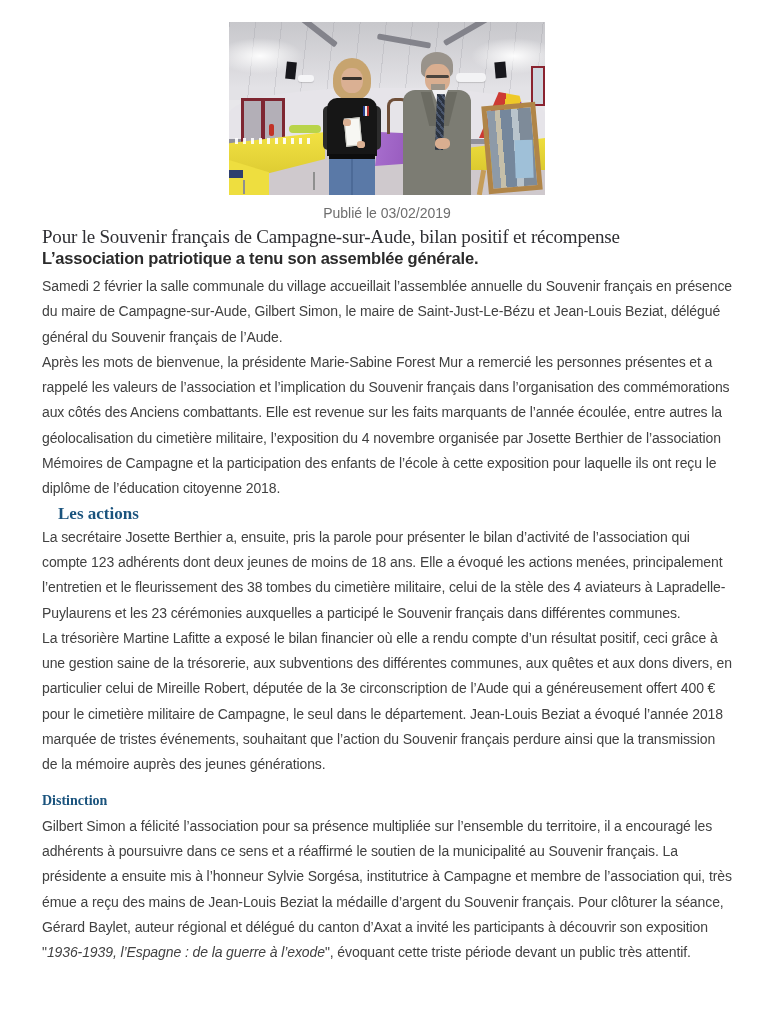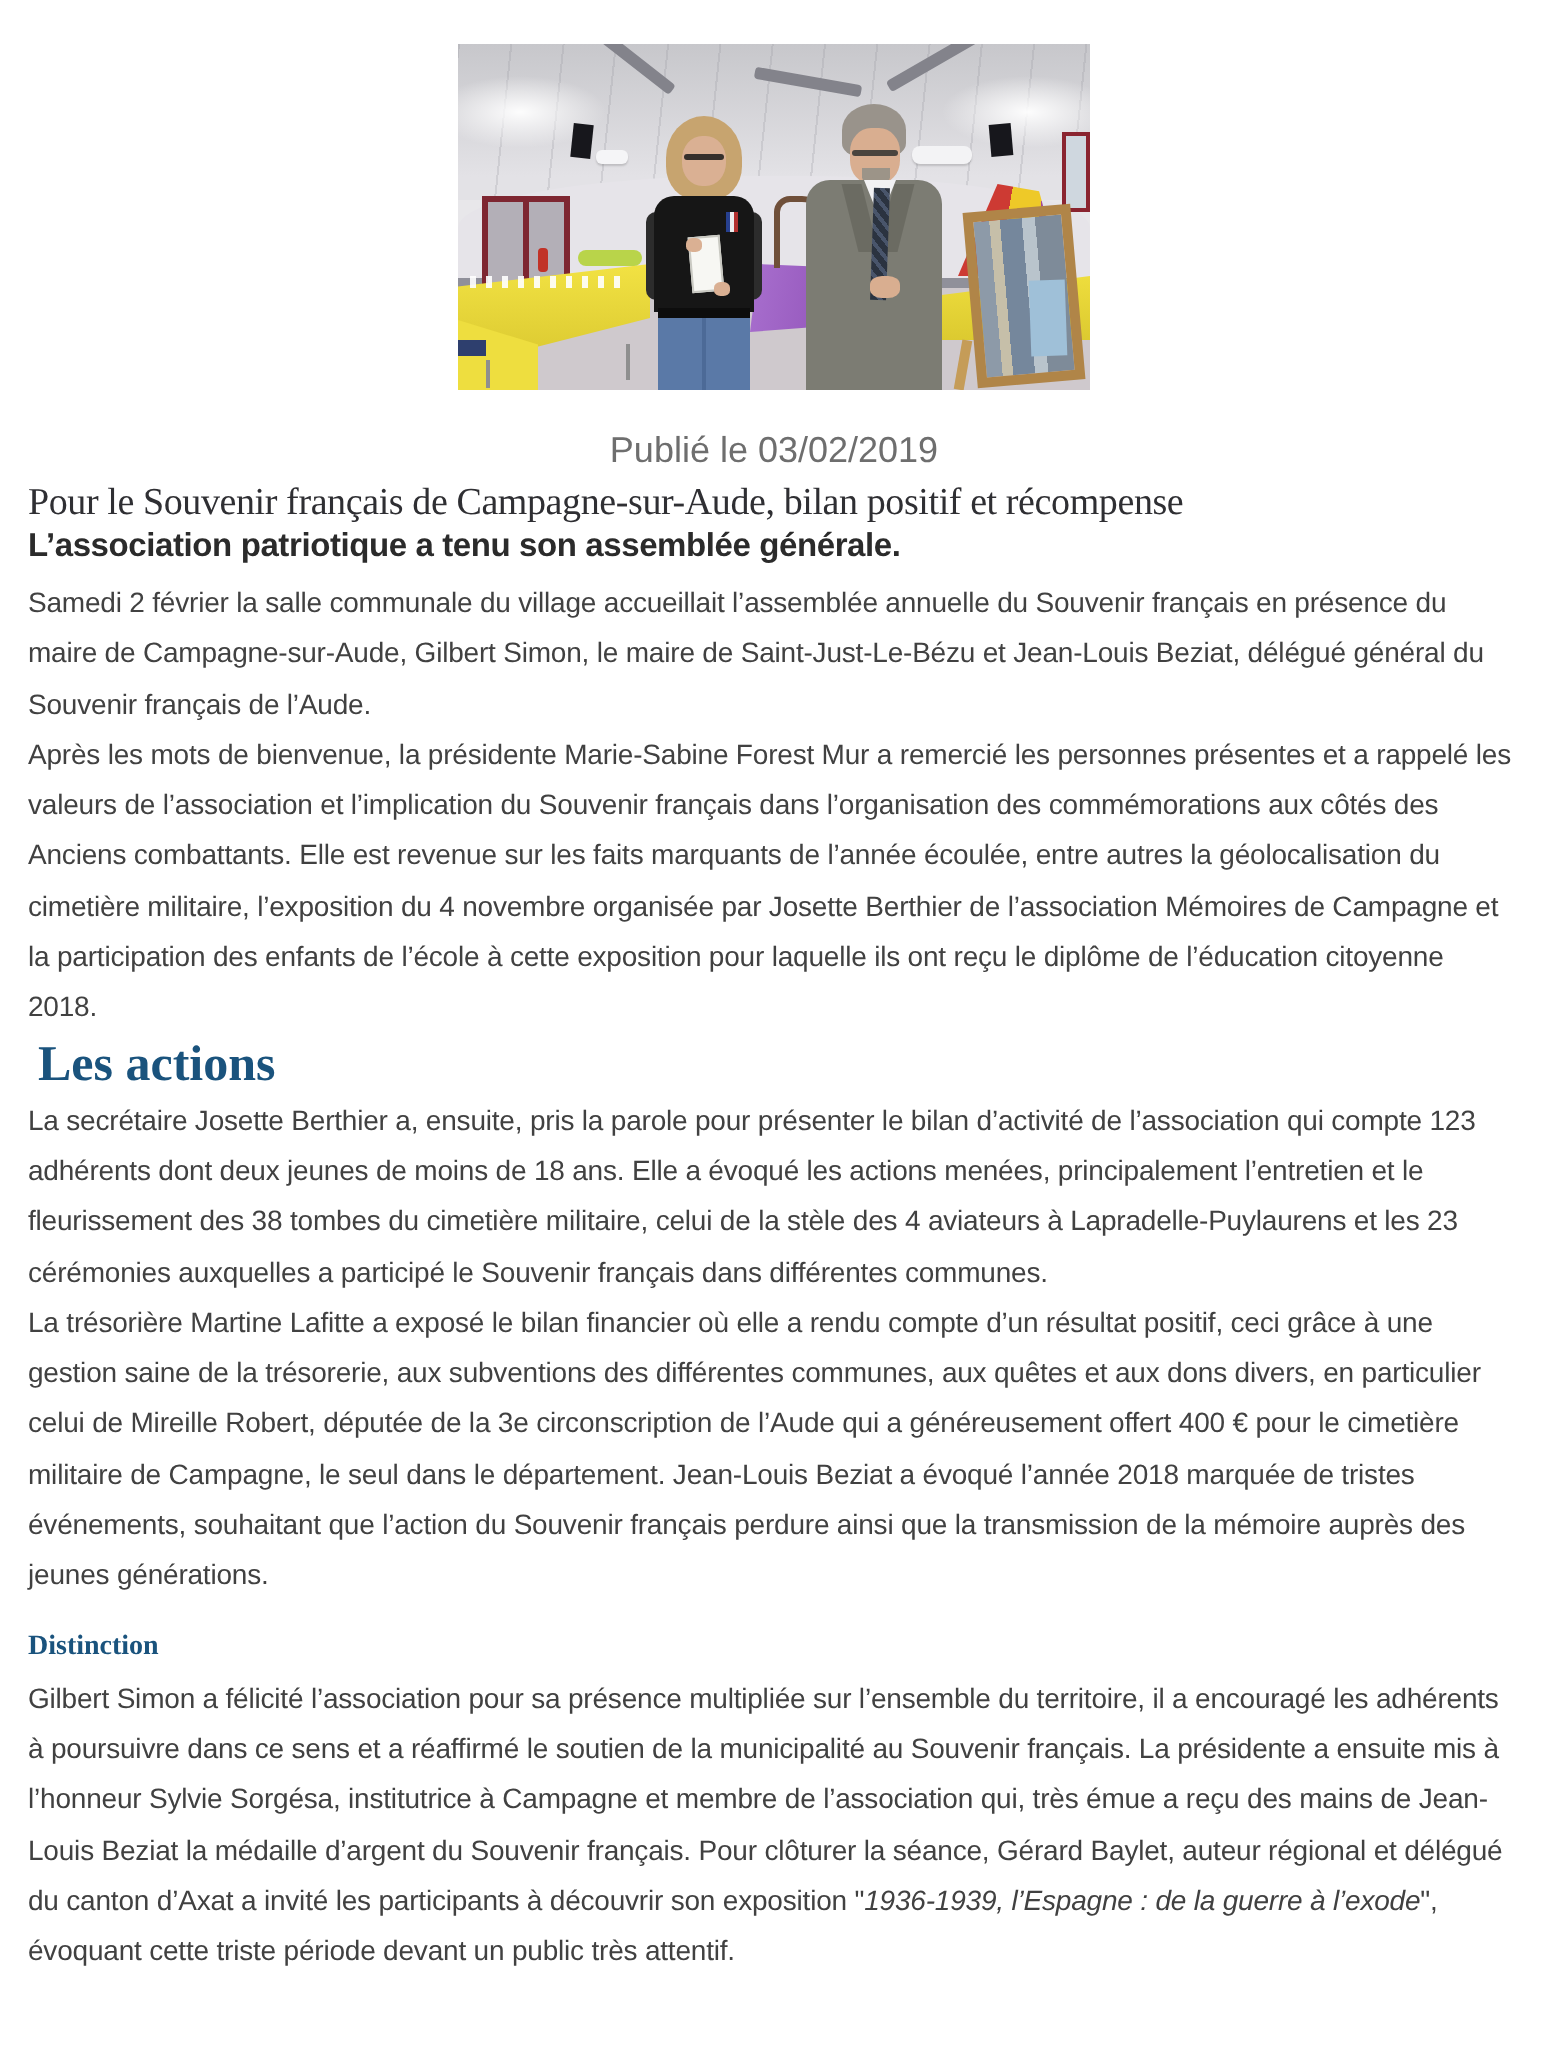--- a/index.html
+++ b/index.html
@@ -96,37 +96,37 @@
   .ph-m-beard{left:202px;top:62px;width:14px;height:8px;background:#9c9488;border-radius:0 0 40% 40%;}
   .ph-m-jacket{left:174px;top:68px;width:68px;height:105px;background:#7c7c73;border-radius:12px 12px 0 0;}
   .ph-m-lapel-l{left:196px;top:70px;width:10px;height:34px;background:#6b6b62;transform:skewX(14deg);}
   .ph-m-lapel-r{left:214px;top:70px;width:10px;height:34px;background:#6b6b62;transform:skewX(-14deg);}
   .ph-m-shirt{left:203px;top:68px;width:16px;height:20px;background:#f1f1f3;clip-path:polygon(0 0,100% 0,50% 100%);}
   .ph-m-tie{left:207px;top:72px;width:8px;height:56px;transform:rotate(2deg);
     background:repeating-linear-gradient(50deg,#2b3340 0 3px,#49556b 3px 5px);}
   .ph-m-hands{left:206px;top:116px;width:15px;height:11px;background:#d9ae90;border-radius:40%;}
   
   figcaption{
-    text-align:center;margin-top:20px;font-size:18px;color:var(--caption-gray);
-  }
-  main{padding:0 14px;}
+    text-align:center;margin-top:10px;font-size:14px;color:var(--caption-gray);
+  }
+  main{padding:0 42px;}
   h1{
     font-family:"Liberation Serif",serif;font-weight:400;font-size:19px;
     letter-spacing:-0.2px;color:var(--title-color);margin-top:5px;white-space:nowrap;
   }
   .subtitle{
     font-weight:700;font-size:16.5px;letter-spacing:-0.2px;color:#2b2b2b;
     margin:1px 0 6px;
   }
   p.body{
     font-size:14px;line-height:25.3px;letter-spacing:-0.1px;color:var(--body-text);
   }
   h3.section{
-    font-family:"Liberation Serif",serif;font-weight:700;font-size:25px;
-    color:var(--heading-blue);margin:2px 5px 1px;
+    font-family:"Liberation Serif",serif;font-weight:700;font-size:17px;
+    color:var(--heading-blue);margin:2px 16px 1px;
   }
   h2.section{
     font-family:"Liberation Serif",serif;font-weight:700;font-size:14px;
     color:var(--heading-blue);margin:15px 0 5px;
   }
   em{font-style:italic;}
 </style>
 </head>
 <body>
 

